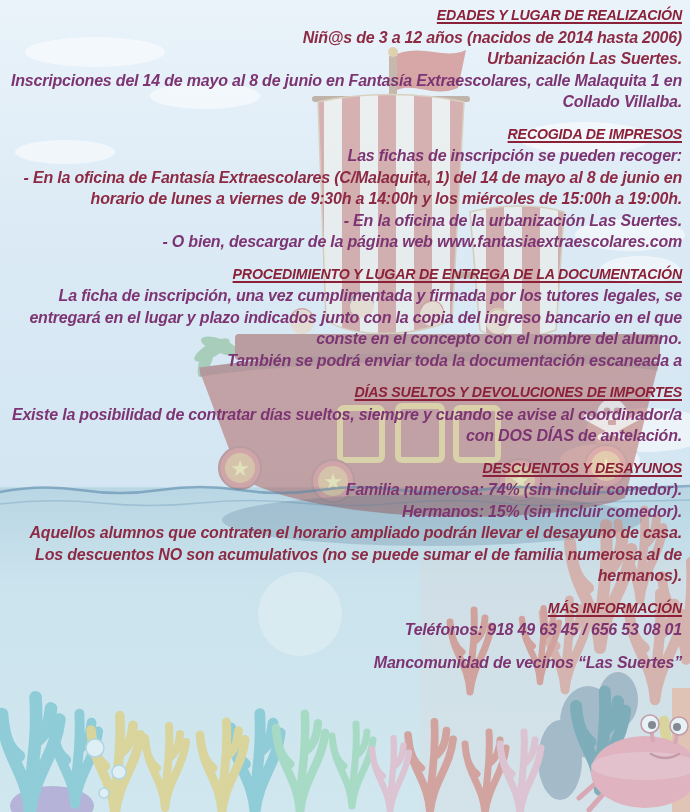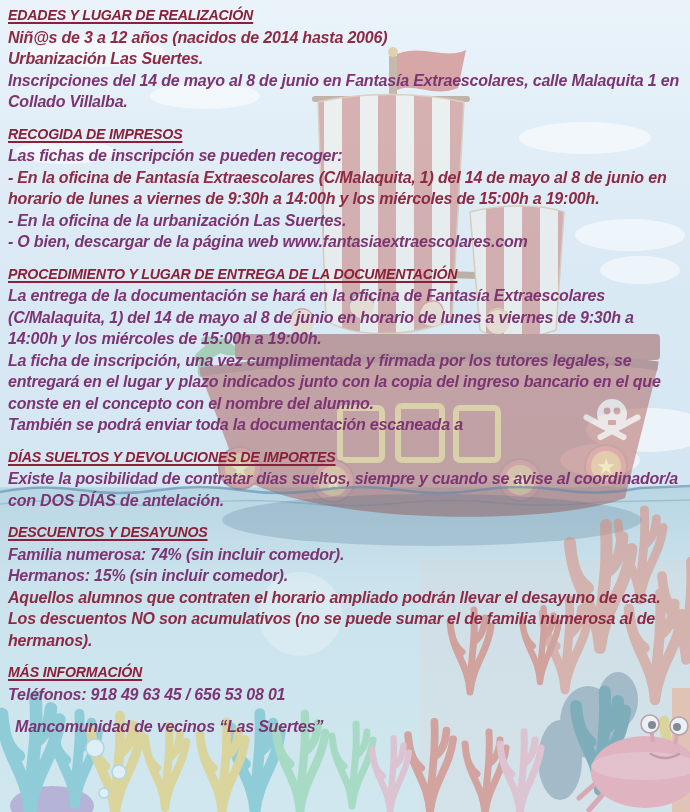--- a/index.html
+++ b/index.html
@@ -9,21 +9,21 @@
     overflow:hidden;
     background:linear-gradient(180deg,
       #eaf3fa 0%, #dbeaf5 30%, #d3e6f2 59.9%,
       #b9d6e4 60.1%, #cbe3ed 72%, #d0e7ef 100%);
     font-family:"Liberation Sans","DejaVu Sans",sans-serif;
   }
   .bg{position:absolute;left:0;top:0;z-index:0;}
   .content{
     position:relative;z-index:1;
     padding:5px 8px 0 8px;
-    font-style:italic;font-weight:bold;
+    font-style:italic;font-weight:bold;text-align:right;
   }
   .sec{margin:0 0 11px 0;}
   .sec h2{
     margin:0;
     font-size:14.2px;line-height:21.5px;
     letter-spacing:-0.2px;
     color:#8b2138;
     text-decoration:underline;
     text-underline-offset:2px;
     text-decoration-thickness:1.6px;
@@ -243,21 +243,20 @@
     <section class="sec">
       <h2>RECOGIDA DE IMPRESOS</h2>
       <p class="ln">Las fichas de inscripción se pueden recoger:</p>
       <p class="ln m">- En la oficina de Fantasía Extraescolares (C/Malaquita, 1) del 14 de mayo al 8 de junio en horario de lunes a viernes de 9:30h a 14:00h y los miércoles de 15:00h a 19:00h.</p>
       <p class="ln">- En la oficina de la urbanización Las Suertes.</p>
       <p class="ln">- O bien, descargar de la página web www.fantasiaextraescolares.com</p>
     </section>
 
     <section class="sec">
       <h2>PROCEDIMIENTO Y LUGAR DE ENTREGA DE LA DOCUMENTACIÓN</h2>
-      <p class="ln">La entrega de la documentación se hará en la oficina de Fantasía Extraescolares (C/Malaquita, 1) del 14 de mayo al 8 de junio en horario de lunes a viernes de 9:30h a 14:00h y los miércoles de 15:00h a 19:00h.</p>
       <p class="ln">La ficha de inscripción, una vez cumplimentada y firmada por los tutores legales, se entregará en el lugar y plazo indicados junto con la copia del ingreso bancario en el que conste en el concepto con el nombre del alumno.</p>
       <p class="ln">También se podrá enviar toda la documentación escaneada a</p>
     </section>
 
     <section class="sec">
       <h2>DÍAS SUELTOS Y DEVOLUCIONES DE IMPORTES</h2>
       <p class="ln">Existe la posibilidad de contratar días sueltos, siempre y cuando se avise al coordinador/a con DOS DÍAS de antelación.</p>
     </section>
 
     <section class="sec">

